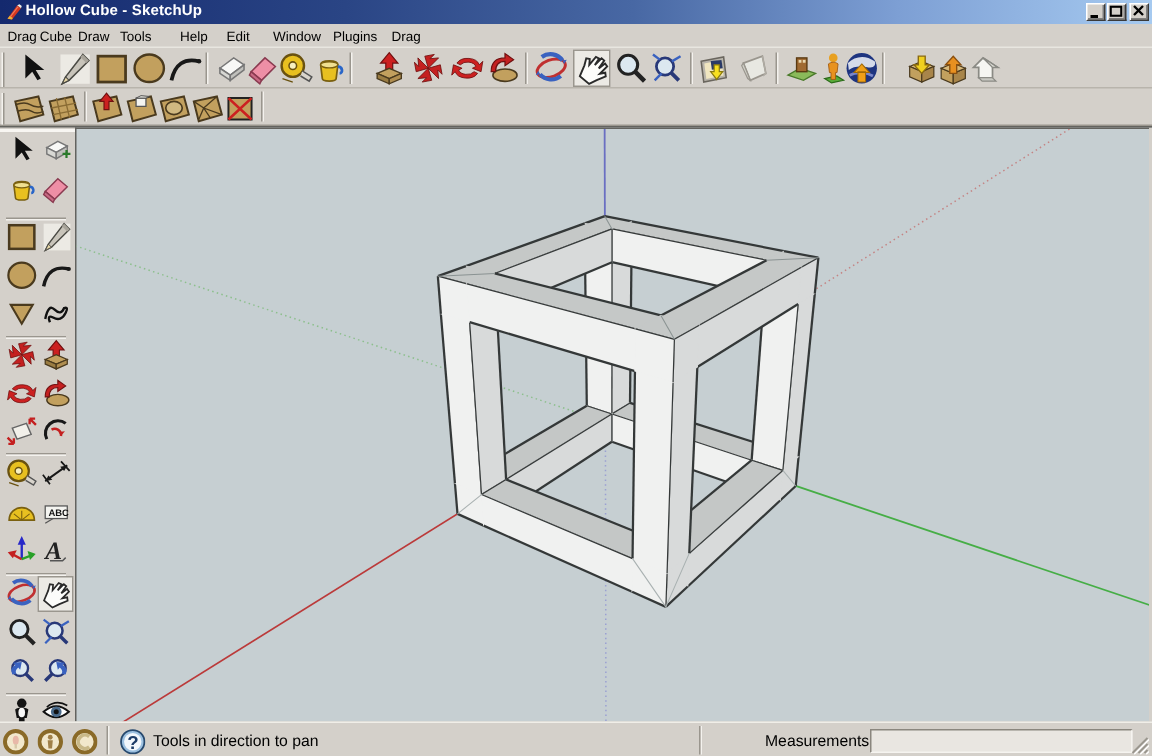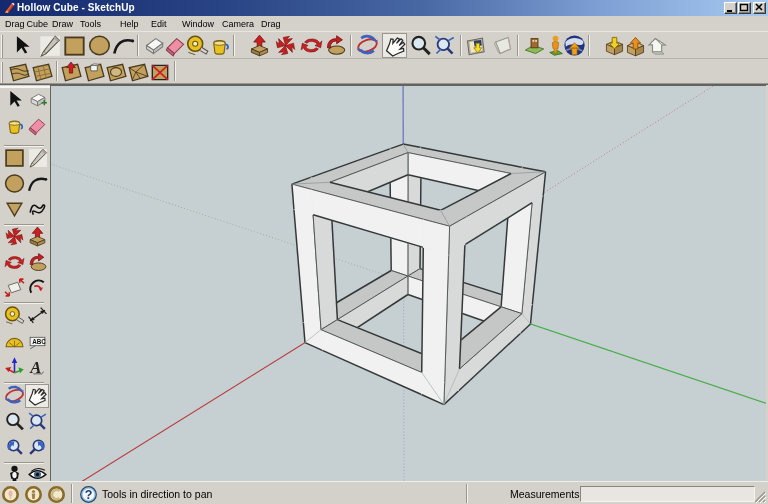--- a/index.html
+++ b/index.html
@@ -51,21 +51,21 @@
       </div>
 </div>
 <div id="menu" class="abs">
  <span style="left:5px">Drag</span>
       <span style="left:26.5px">Cube</span>
       <span style="left:52px">Draw</span>
       <span style="left:80px">Tools</span>
       <span style="left:120px">Help</span>
       <span style="left:151px">Edit</span>
       <span style="left:182px">Window</span>
-      <span style="left:222px">Camera</span>
+      <span style="left:222px">Plugins</span>
       <span style="left:261px">Drag</span>
 </div>
 <div id="row1" class="abs tb">
 <div class="vsep" style="left:1px;height:23px;border-left:1px solid #f4f2ee;border-right:1px solid #9a968e"></div>
 <svg class="ic" style="left:10px;top:2px" width="23" height="23" viewBox="0 0 20 20">
         <path d="M6 2 L6 16 L10 12 L13 17 L15 16 L12 11 L17 11 Z" fill="#111"></path>
       </svg>
 <svg class="ic" style="left:38px;top:2px" width="23" height="23" viewBox="0 0 20 20">
         <rect x="2" y="2" width="17" height="17" fill="#eceae4"></rect>
         <path d="M15 2 L18.5 5.5 L7 17 L3 19 L5 15 Z" fill="#c8c4ba" stroke="#4a4a44" stroke-width="0.9"></path>

